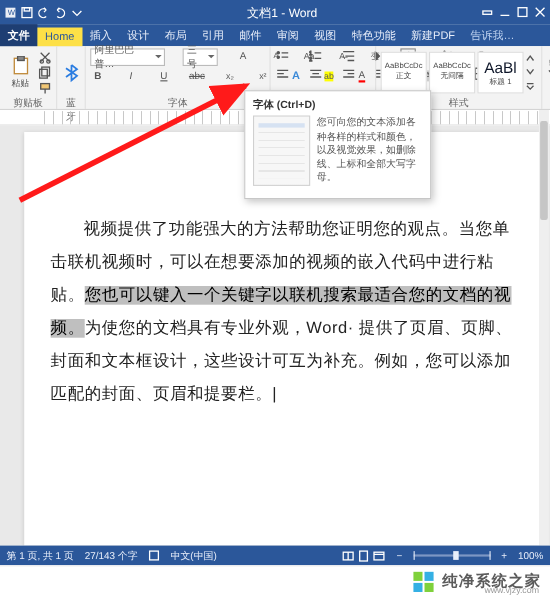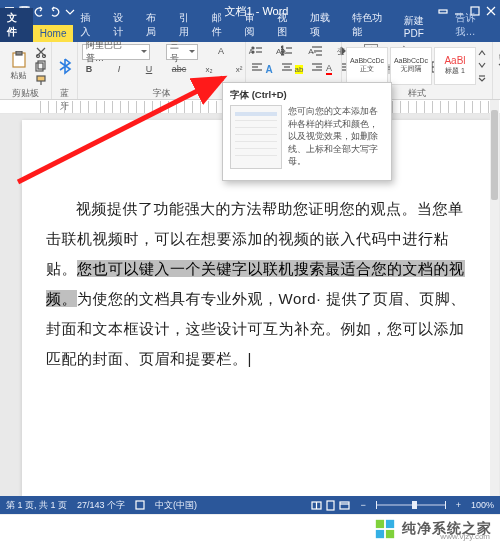--- a/index.html
+++ b/index.html
@@ -124,21 +124,20 @@
 <div class="tabs">
   <div class="tab file">文件</div>
   <div class="tab active">Home</div>
   <div class="tab">插入</div>
   <div class="tab">设计</div>
   <div class="tab">布局</div>
   <div class="tab">引用</div>
   <div class="tab">邮件</div>
   <div class="tab">审阅</div>
   <div class="tab">视图</div>
-  <div class="tab">加载项</div>
   <div class="tab">特色功能</div>
   <div class="tab">新建PDF</div>
   <div class="tab" style="color:#bcd0ef">告诉我…</div>
 </div>
 
 <div class="ribbon">
   <div class="group" style="width:52px">
     <div class="body">
       <div class="big-btn">
         <svg class="ico-d">
@@ -355,21 +354,21 @@
     <div class="body">
       <div class="style-card">
         <div class="preview" style="font-size:7px">AaBbCcDc</div>
         <div>正文</div>
       </div>
       <div class="style-card">
         <div class="preview" style="font-size:7px">AaBbCcDc</div>
         <div>无间隔</div>
       </div>
       <div class="style-card">
-        <div class="preview" style="font-size:10px;color:#ef4444">AaBl</div>
+        <div class="preview" style="font-size:14px;color:#0f172a">AaBl</div>
         <div>标题 1</div>
       </div>
       <div style="width:10px;display:flex;flex-direction:column;justify-content:space-around;height:38px">
         <svg class="ico-d" width="8" height="8">
             <path d="M1 6 l3 -4 l3 4"></path>
           </svg>
         <svg class="ico-d" width="8" height="8">
             <path d="M1 2 l3 4 l3 -4"></path>
           </svg>
         <svg class="ico-d" width="8" height="8">

